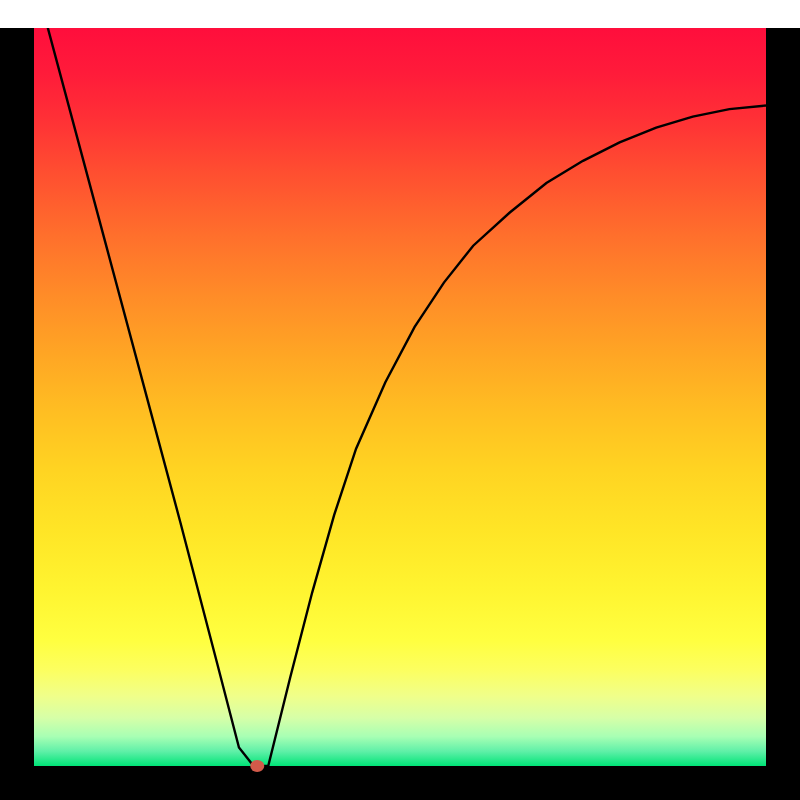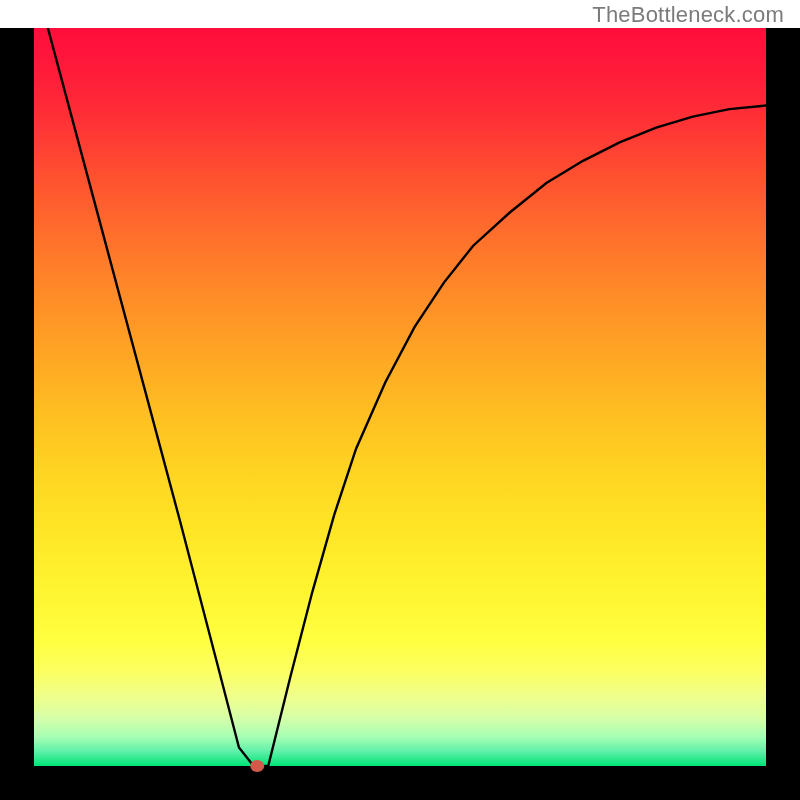--- a/index.html
+++ b/index.html
@@ -25,21 +25,20 @@
     font-weight: 500;
   }
   svg {
     display: block;
   }
 </style>
 </head>
 <body>
 
 <div class="wrapper">
-  <div class="attribution">TheBottleneck.com</div>
 
   <svg id="chart-svg" width="800" height="800" viewBox="0 0 800 800">
     <defs>
       <linearGradient id="bg-grad" x1="0" y1="0" x2="0" y2="1">
           <stop offset="0.00%" stop-color="#ff0e3c"></stop>
           <stop offset="6.00%" stop-color="#ff1b3a"></stop>
           <stop offset="12.00%" stop-color="#ff2f36"></stop>
           <stop offset="20.00%" stop-color="#ff5030"></stop>
           <stop offset="28.00%" stop-color="#ff6f2c"></stop>
           <stop offset="36.00%" stop-color="#ff8b28"></stop>

